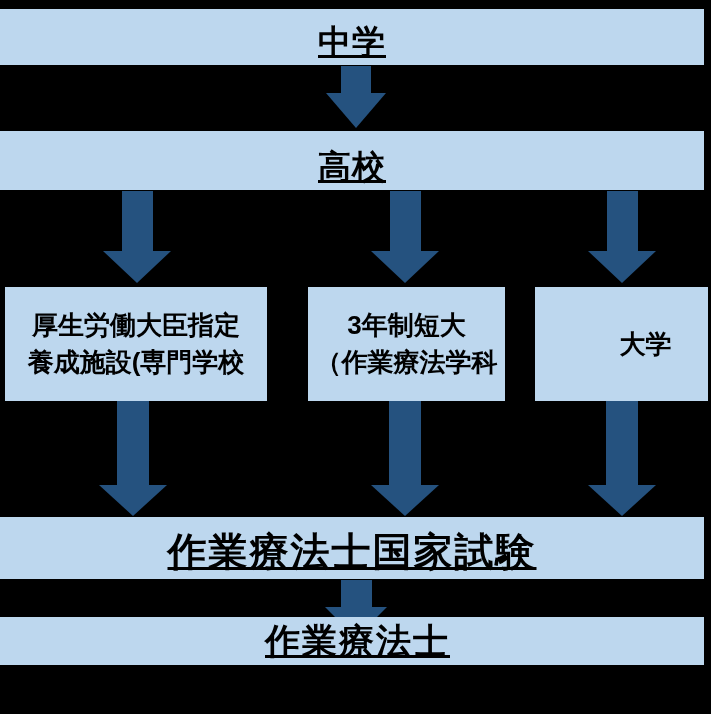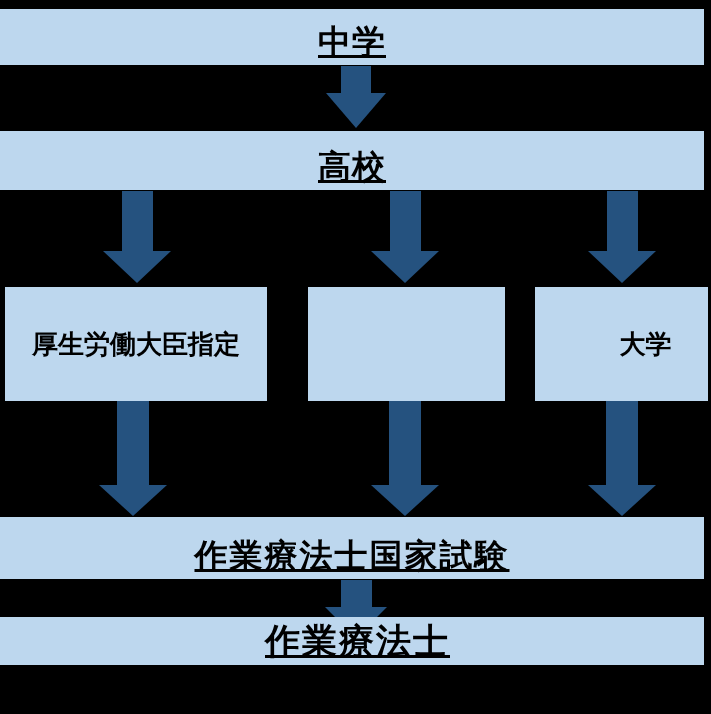--- a/index.html
+++ b/index.html
@@ -32,21 +32,21 @@
     align-items: flex-end;
     justify-content: center;
     text-decoration: underline;
   }
   .band-label {
     font-weight: 600;
     color: var(--text);
     white-space: nowrap;
   }
   .fs-stage { font-size: 33px; letter-spacing: 1px; }
-  .fs-exam  { font-size: 33px; letter-spacing: 2px; }
+  .fs-exam  { font-size: 39px; letter-spacing: 2px; }
   .fs-final { font-size: 35px; letter-spacing: 2px; }
 
   
   .box {
     position: absolute;
     top: 287px;
     height: 114px;
     background: var(--band);
     display: flex;
     flex-direction: column;
@@ -104,23 +104,26 @@
     <div class="shaft" style="width:31px; height:60px;"></div>
     <div class="head" style="border-width:32px 34px 0 34px;"></div>
   </div>
   <div class="arrow" style="left:588px; top:191px;">
     <div class="shaft" style="width:31px; height:60px;"></div>
     <div class="head" style="border-width:32px 34px 0 34px;"></div>
   </div>
 
   <div class="box" style="left:5px; width:262px;">
     <p>厚生労働大臣指定</p>
+    <p>養成施設(専門学校</p>
   </div>
 
   <div class="box" style="left:308px; width:197px;">
+    <p>3年制短大</p>
+    <p>（作業療法学科</p>
   </div>
 
   <div class="box" style="left:535px; width:173px;padding-left:48px;">
     <p>大学</p>
   </div>
 
   <div class="arrow" style="left:99px; top:401px;">
     <div class="shaft" style="width:32px; height:84px;"></div>
     <div class="head" style="border-width:31px 34px 0 34px;"></div>
   </div>

